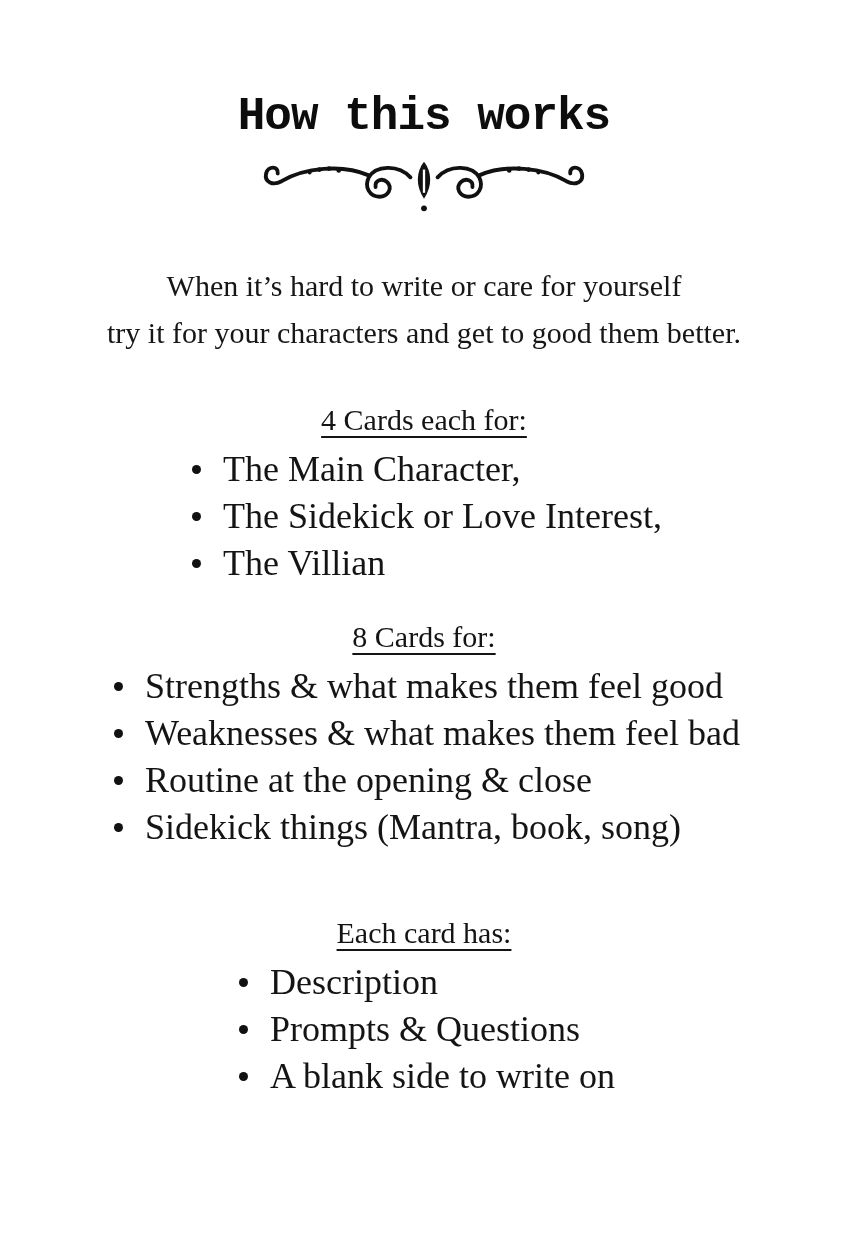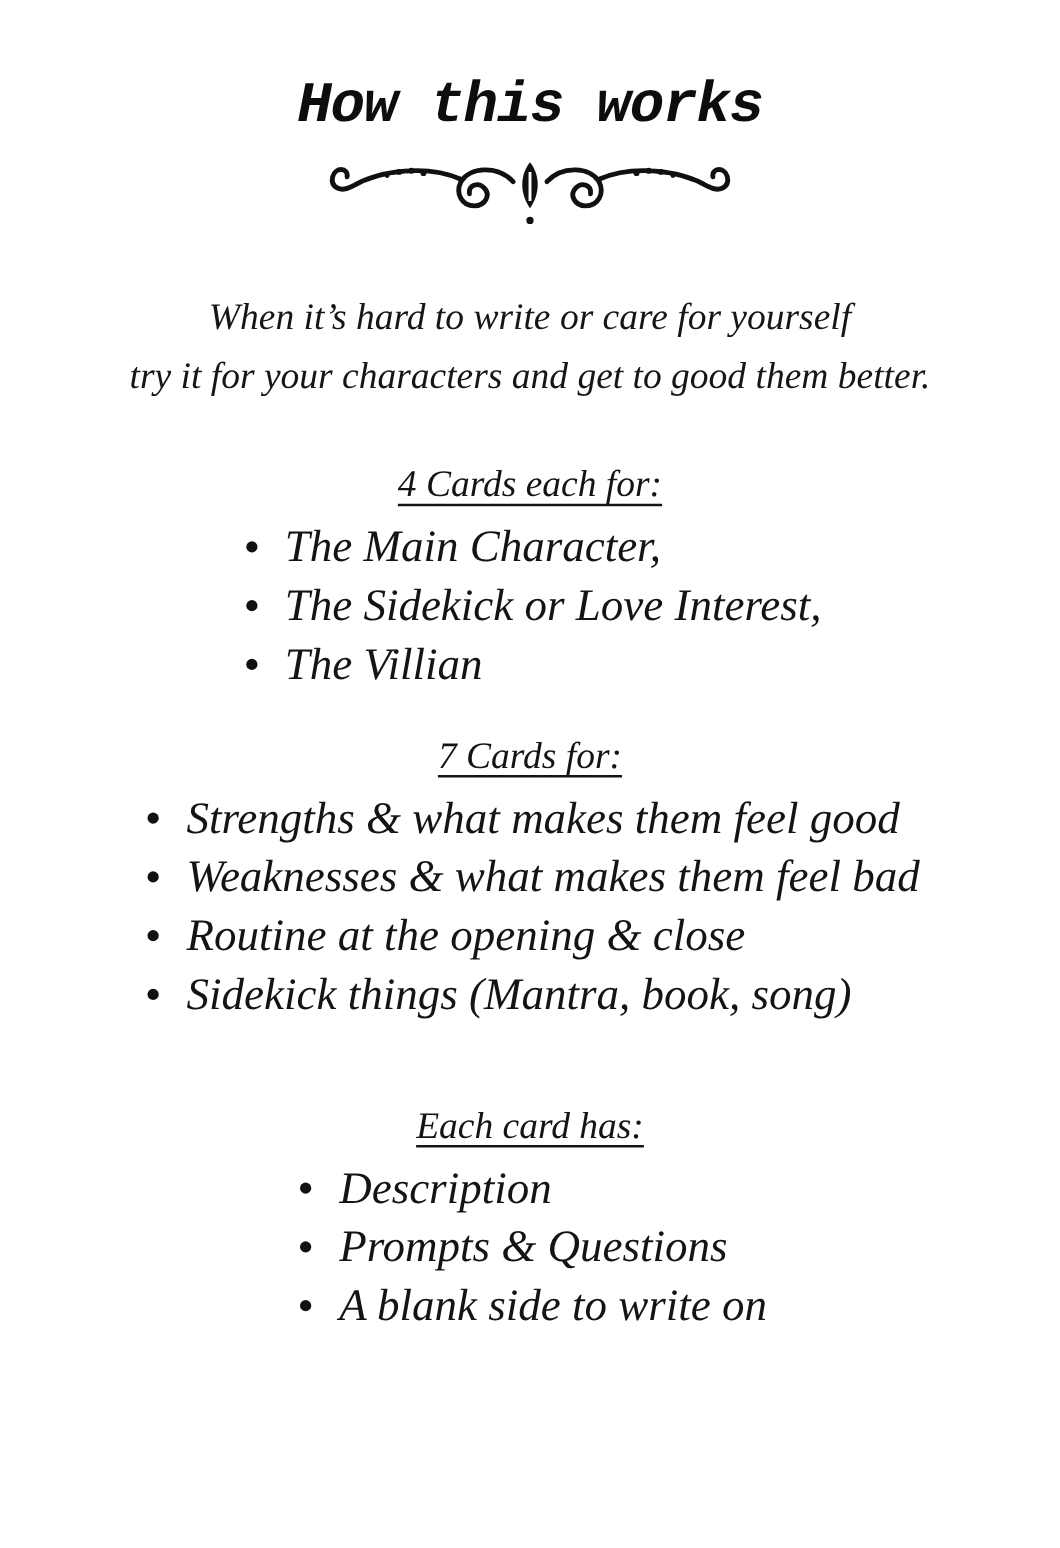--- a/index.html
+++ b/index.html
@@ -8,23 +8,22 @@
     height: 1238px;
     background: #ffffff;
     color: #111111;
     font-family: "Liberation Serif", serif;
     overflow: hidden;
   }
   .page {
     width: 848px;
     height: 1194px;
     box-sizing: border-box;
-    padding-top: 58px;
+    padding-top: 90px;
     text-align: center;
-    font-style: italic;
   }
   .title {
     font-family: "Liberation Mono", "DejaVu Sans Mono", monospace;
     font-weight: 700;
     font-size: 46px;
     line-height: 54px;
     letter-spacing: -1px;
     margin: 0;
     color: #0d0d0d;
   }
@@ -125,21 +124,21 @@
   <div class="section section-1">
     <h2 class="section-heading">4 Cards each for:</h2>
     <ul class="cards-list">
       <li>The Main Character,</li>
       <li>The Sidekick or Love Interest,</li>
       <li>The Villian</li>
     </ul>
   </div>
 
   <div class="section section-2">
-    <h2 class="section-heading">7 Cards for:</h2>
+    <h2 class="section-heading">8 Cards for:</h2>
     <ul class="cards-list">
       <li>Strengths &amp; what makes them feel good</li>
       <li>Weaknesses &amp; what makes them feel bad</li>
       <li>Routine at the opening &amp; close</li>
       <li>Sidekick things (Mantra, book, song)</li>
     </ul>
   </div>
 
   <div class="section section-3">
     <h2 class="section-heading">Each card has:</h2>

